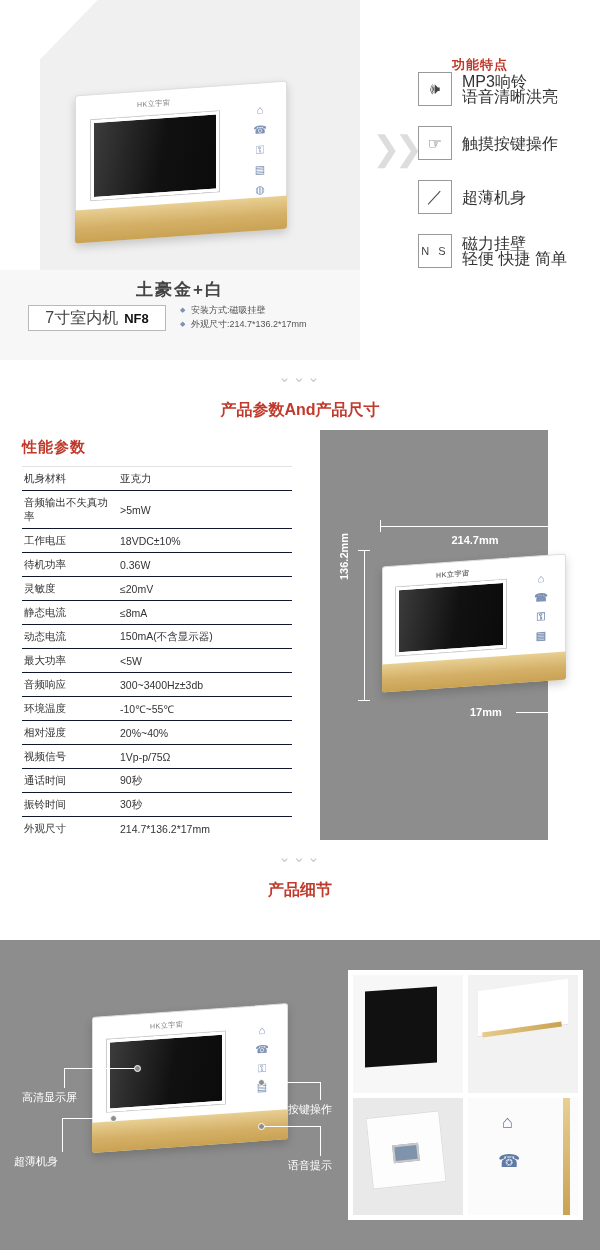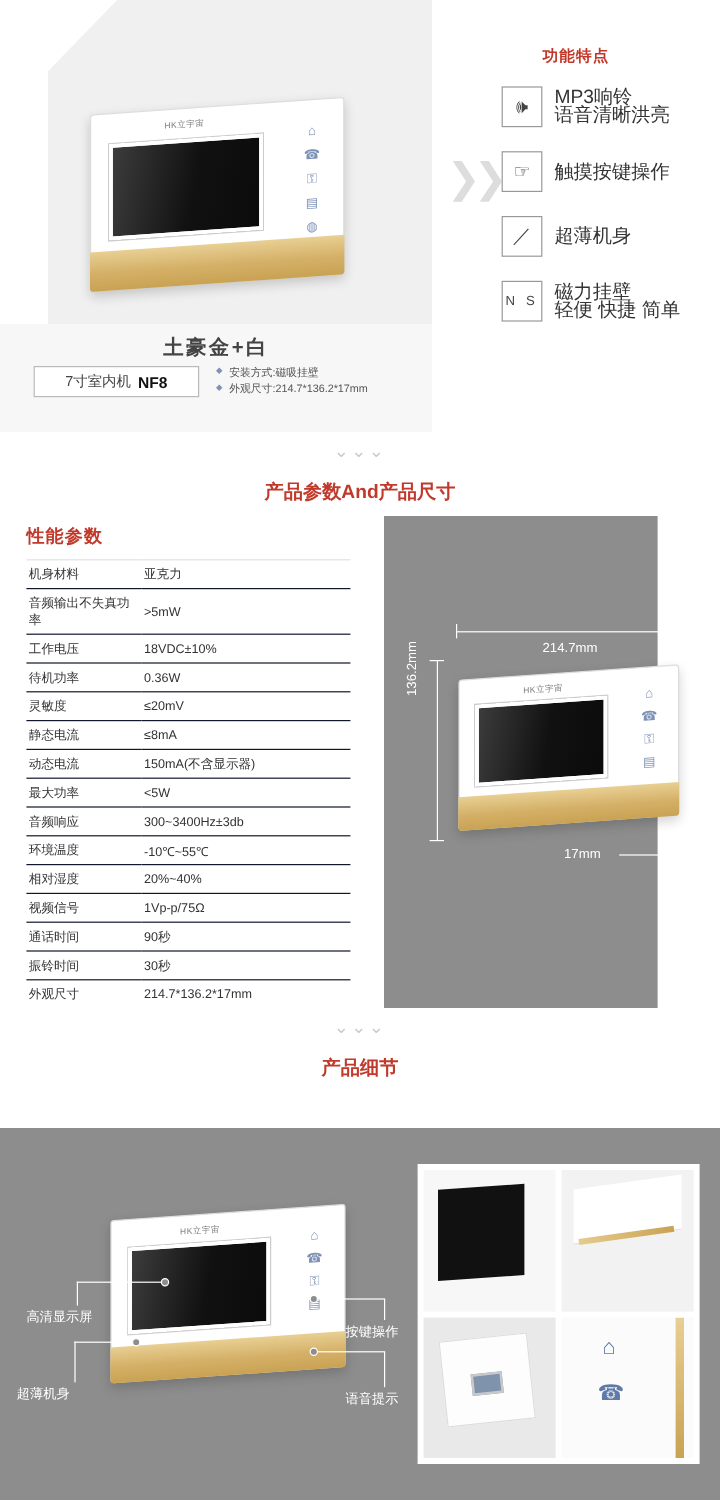--- a/index.html
+++ b/index.html
@@ -66,39 +66,39 @@
   .hero-title {
     position: absolute; left: 0; top: 278px; width: 360px;
     text-align: center; font-size: 17px; font-weight: bold; color: #444;
     letter-spacing: 2px;
   }
   .model-box {
     position: absolute; left: 28px; top: 305px; width: 138px; height: 26px;
     border: 1px solid #b9b9b9; background: #fff;
     display: flex; align-items: center; justify-content: center; gap: 6px;
   }
-  .model-box .m-label { font-size: 12px; color: #444; }
+  .model-box .m-label { font-size: 16px; color: #444; }
   .model-box .m-code { font-size: 13px; font-weight: bold; color: #111; }
 
   .hero-specs { position: absolute; left: 180px; top: 303px; width: 180px; }
   .hero-specs div {
     font-size: 9px; color: #555; line-height: 14px;
     padding-left: 11px; position: relative;
   }
   .hero-specs div:before {
     content: "\25C6"; position: absolute; left: 0; top: 0; font-size: 7px; color: #7d92b5;
   }
 
   
   .hero-right {
     position: absolute; left: 360px; top: 0; width: 240px; height: 360px;
     background: #ffffff;
   }
   .feat-title {
-    position: absolute; left: 0; top: 38px; width: 240px; text-align: center;
+    position: absolute; left: 0; top: 56px; width: 240px; text-align: center;
     font-size: 13px; font-weight: bold; color: #c0392b; letter-spacing: 1px;
   }
   .feat-list { position: absolute; left: 58px; top: 62px; width: 182px; }
   .feat-item { display: flex; align-items: center; height: 54px; gap: 10px; }
   .feat-icon {
     width: 34px; height: 34px; border: 1px solid #999; flex: none;
     display: flex; align-items: center; justify-content: center;
     color: #444; font-size: 16px; background: #fff;
   }
   .feat-text { font-size: 16px; color: #333; line-height: 15px; }
@@ -132,20 +132,21 @@
   table.params td {
     border-bottom: 1px solid #0f172a;
     padding: 4.5px 2px;
   }
   table.params td.k { width: 96px; }
   table.params tr:first-child td { border-top: 1px solid #e2e2e2; }
 
   .params-right {
     position: absolute; left: 320px; top: 0; width: 228px; height: 410px;
     background: #8d8d8d;
+    font-weight: bold;
   }
   .dim-device {
     position: absolute; left: 62px; top: 130px; width: 184px; height: 126px;
     transform: skewY(-4deg);
   }
   .dim-top {
     position: absolute; left: 60px; top: 104px; width: 190px;
     text-align: center; color: #fff; font-size: 11px;
   }
   .dim-left {

